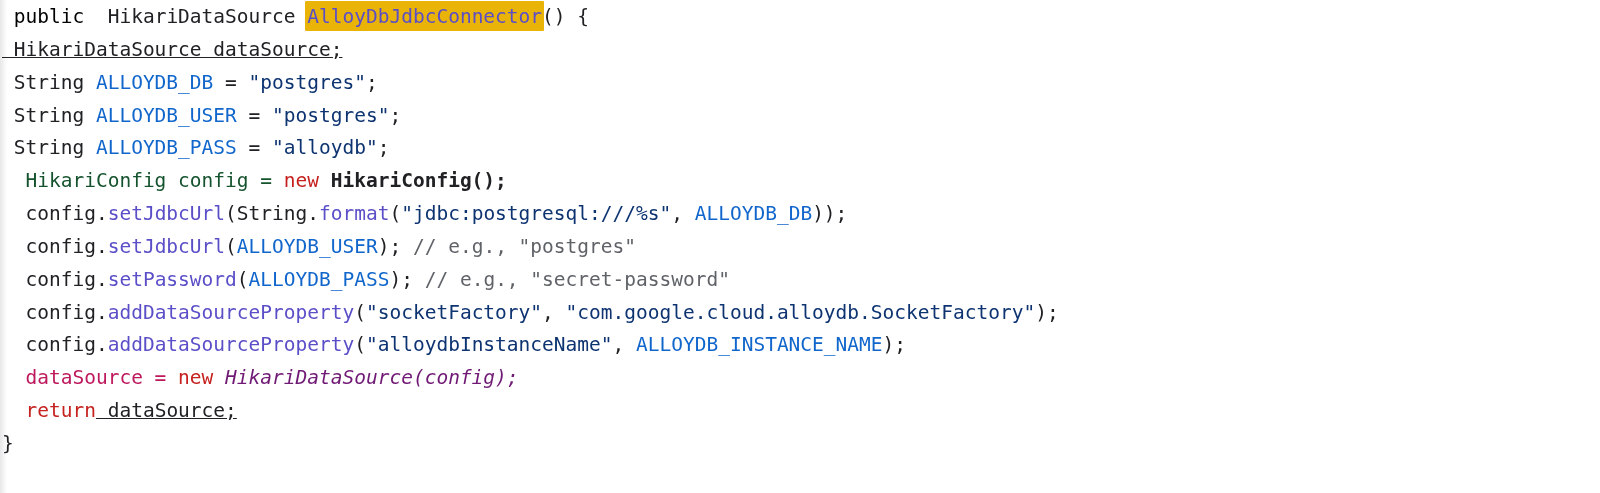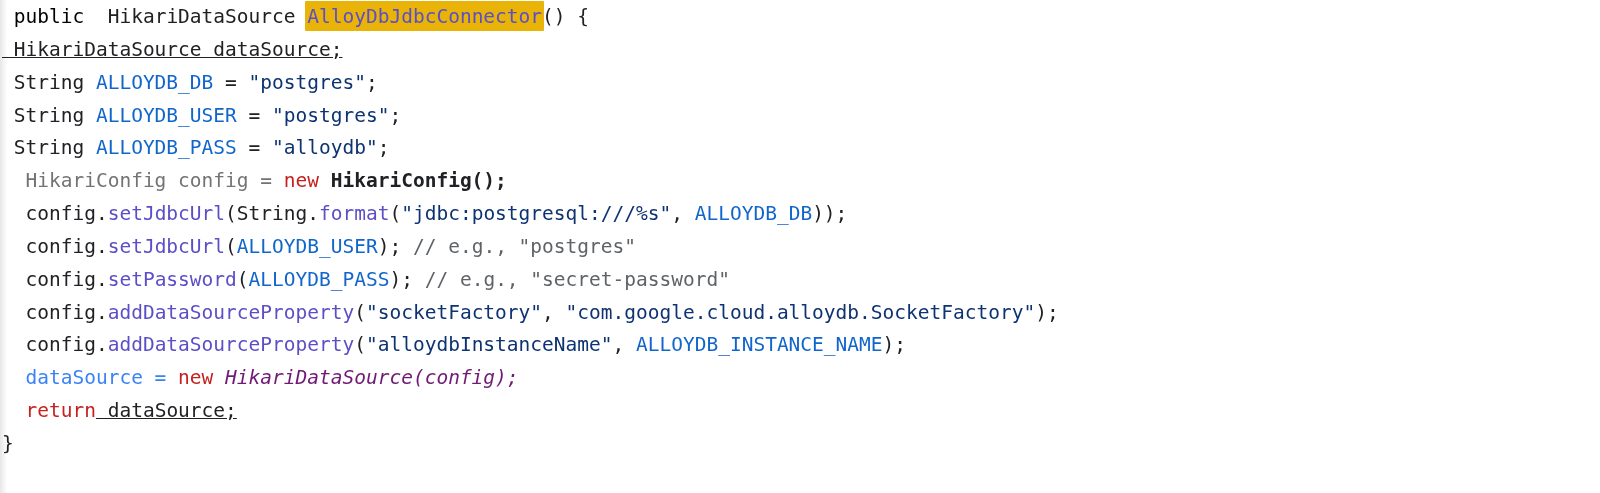--- a/index.html
+++ b/index.html
@@ -40,22 +40,22 @@
 <body>
 
 <div class="left-fade"></div>
 
 <div class="code-block">
     <div class="code-line"><span style="color: rgb(32, 33, 36);"> </span><span style="color: #000000;">public</span><span style="color: rgb(32, 33, 36);">  HikariDataSource </span><span class="hl" style="color: rgb(91, 79, 200); background-color: #eab308;">AlloyDbJdbcConnector</span><span style="color: rgb(32, 33, 36);">() {</span></div>
     <div class="code-line"><span style="color: rgb(32, 33, 36); text-decoration: underline;"> HikariDataSource dataSource;</span></div>
     <div class="code-line"><span style="color: rgb(32, 33, 36);"> String </span><span style="color: rgb(17, 102, 204);">ALLOYDB_DB</span><span style="color: rgb(32, 33, 36);"> = </span><span style="color: rgb(13, 51, 113);">"postgres"</span><span style="color: rgb(32, 33, 36);">;</span></div>
     <div class="code-line"><span style="color: rgb(32, 33, 36);"> String </span><span style="color: rgb(17, 102, 204);">ALLOYDB_USER</span><span style="color: rgb(32, 33, 36);"> = </span><span style="color: rgb(13, 51, 113);">"postgres"</span><span style="color: rgb(32, 33, 36);">;</span></div>
     <div class="code-line"><span style="color: rgb(32, 33, 36);"> String </span><span style="color: rgb(17, 102, 204);">ALLOYDB_PASS</span><span style="color: rgb(32, 33, 36);"> = </span><span style="color: rgb(13, 51, 113);">"alloydb"</span><span style="color: rgb(32, 33, 36);">;</span></div>
-    <div class="code-line"><span style="color: #737373;">  HikariConfig config = </span><span style="color: rgb(197, 34, 31);">new</span><span style="color: rgb(32, 33, 36); font-weight: bold;"> HikariConfig();</span></div>
+    <div class="code-line"><span style="color: #14532d;">  HikariConfig config = </span><span style="color: rgb(197, 34, 31);">new</span><span style="color: rgb(32, 33, 36); font-weight: bold;"> HikariConfig();</span></div>
     <div class="code-line"><span style="color: rgb(32, 33, 36);">  config.</span><span style="color: rgb(91, 79, 200);">setJdbcUrl</span><span style="color: rgb(32, 33, 36);">(String.</span><span style="color: rgb(91, 79, 200);">format</span><span style="color: rgb(32, 33, 36);">(</span><span style="color: rgb(13, 51, 113);">"jdbc:postgresql:///%s"</span><span style="color: rgb(32, 33, 36);">, </span><span style="color: rgb(17, 102, 204);">ALLOYDB_DB</span><span style="color: rgb(32, 33, 36);">));</span></div>
     <div class="code-line"><span style="color: rgb(32, 33, 36);">  config.</span><span style="color: rgb(91, 79, 200);">setJdbcUrl</span><span style="color: rgb(32, 33, 36);">(</span><span style="color: rgb(17, 102, 204);">ALLOYDB_USER</span><span style="color: rgb(32, 33, 36);">); </span><span style="color: rgb(95, 99, 104);">// e.g., "postgres"</span></div>
     <div class="code-line"><span style="color: rgb(32, 33, 36);">  config.</span><span style="color: rgb(91, 79, 200);">setPassword</span><span style="color: rgb(32, 33, 36);">(</span><span style="color: rgb(17, 102, 204);">ALLOYDB_PASS</span><span style="color: rgb(32, 33, 36);">); </span><span style="color: rgb(95, 99, 104);">// e.g., "secret-password"</span></div>
     <div class="code-line"><span style="color: rgb(32, 33, 36);">  config.</span><span style="color: rgb(91, 79, 200);">addDataSourceProperty</span><span style="color: rgb(32, 33, 36);">(</span><span style="color: rgb(13, 51, 113);">"socketFactory"</span><span style="color: rgb(32, 33, 36);">, </span><span style="color: rgb(13, 51, 113);">"com.google.cloud.alloydb.SocketFactory"</span><span style="color: rgb(32, 33, 36);">);</span></div>
     <div class="code-line"><span style="color: rgb(32, 33, 36);">  config.</span><span style="color: rgb(91, 79, 200);">addDataSourceProperty</span><span style="color: rgb(32, 33, 36);">(</span><span style="color: rgb(13, 51, 113);">"alloydbInstanceName"</span><span style="color: rgb(32, 33, 36);">, </span><span style="color: rgb(17, 102, 204);">ALLOYDB_INSTANCE_NAME</span><span style="color: rgb(32, 33, 36);">);</span></div>
-    <div class="code-line"><span style="color: #3b82f6;">  dataSource = </span><span style="color: rgb(197, 34, 31);">new</span><span style="color: #701a75; font-style: italic;"> HikariDataSource(config);</span></div>
+    <div class="code-line"><span style="color: #be185d;">  dataSource = </span><span style="color: rgb(197, 34, 31);">new</span><span style="color: #701a75; font-style: italic;"> HikariDataSource(config);</span></div>
     <div class="code-line"><span style="color: rgb(32, 33, 36);">  </span><span style="color: rgb(197, 34, 31);">return</span><span style="color: rgb(32, 33, 36); text-decoration: underline;"> dataSource;</span></div>
     <div class="code-line"><span style="color: rgb(32, 33, 36);">}</span></div>
   </div>
 
 </body></html>

